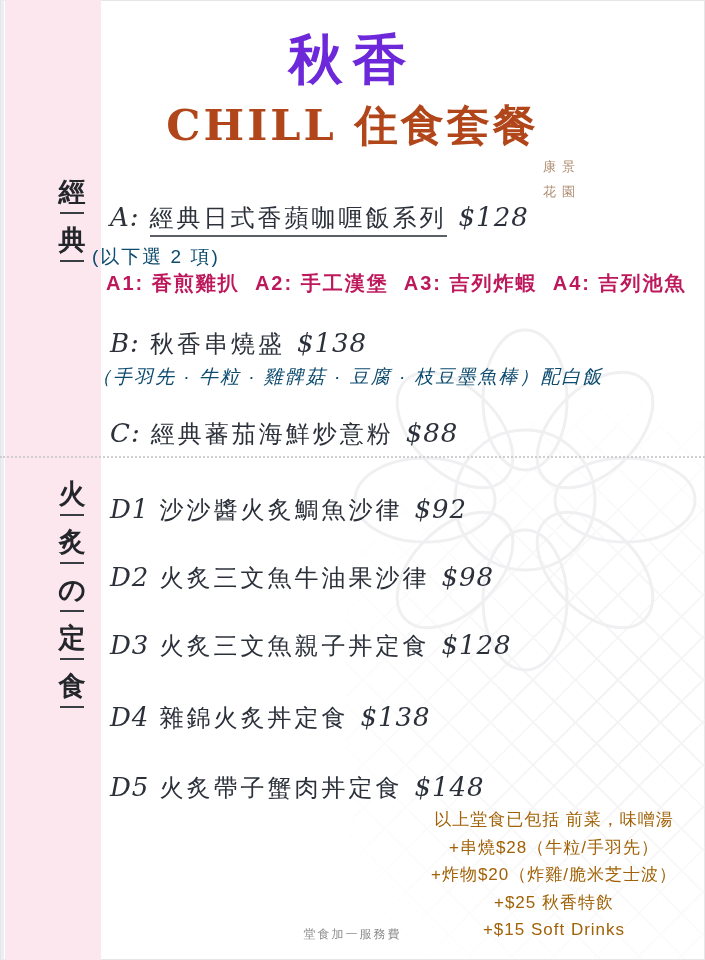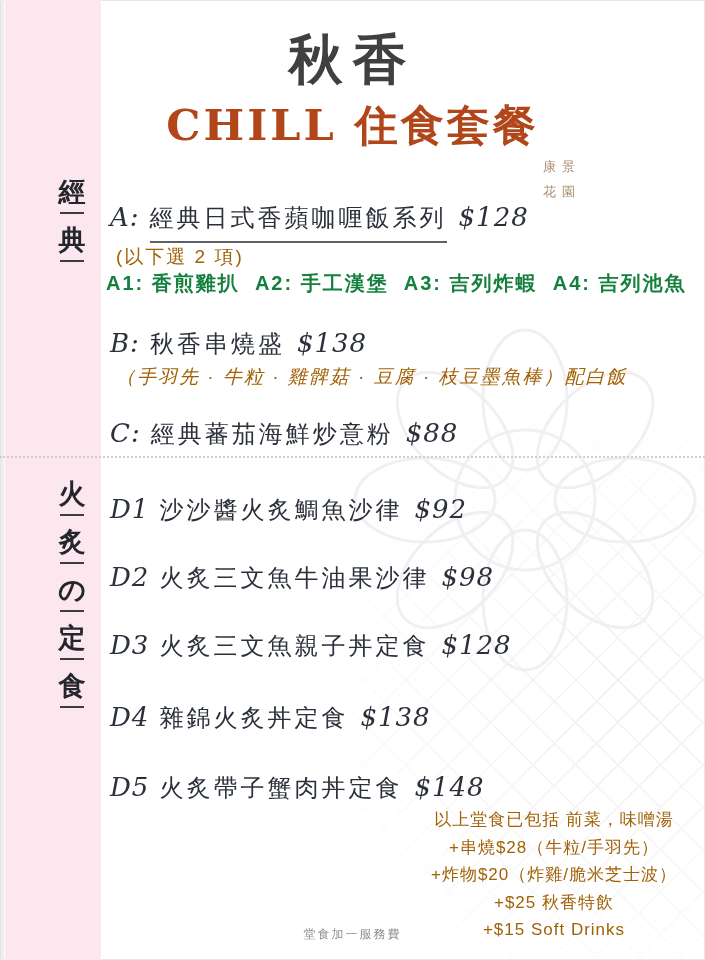--- a/index.html
+++ b/index.html
@@ -45,21 +45,21 @@
     margin: 7px auto 12px auto;
   }
   .vlabel-classic { left: 52px; top: 178px; }
   .vlabel-grill   { left: 52px; top: 480px; }
 
   
   .header { position: absolute; left: 0; top: 30px; width: 705px; text-align: center; }
   .title {
     font-family: "DejaVu Serif", "Liberation Serif", serif;
     font-weight: 700; font-size: 54px; letter-spacing: 10px;
-    color: #404040; line-height: 1.1;
+    color: #6d28d9; line-height: 1.1;
   }
   .subtitle {
     font-family: "DejaVu Serif", "Liberation Serif", serif;
     font-weight: 700; font-size: 43px; letter-spacing: 3px;
     color: #b2461b; margin-top: 8px;
   }
   .side-note {
     position: absolute; left: 543px; top: 78px;
     font-size: 13px; letter-spacing: 6px; line-height: 1.9;
     color: #ad8b6e; text-align: left; margin-top: 47px;
@@ -70,29 +70,29 @@
     position: absolute; left: 110px;
     color: #2b303a; font-size: 24px; letter-spacing: 3px;
     white-space: nowrap;
   }
   .code, .price {
     font-family: "DejaVu Serif", "Liberation Serif", serif;
     font-style: italic; font-size: 26px; letter-spacing: 1px;
   }
   .code { margin-right: 10px; }
   .price { margin-left: 12px; }
-  .uline { border-bottom: 2px solid #5c5f66; padding-bottom: 10px; }
+  .uline { border-bottom: 2px solid #5c5f66; padding-bottom: 4px; }
 
   .note-blue {
-    position: absolute; left: 116px;
-    color: #a16207; font-size: 19px; letter-spacing: 2px; white-space: nowrap;
+    position: absolute; left: 92px;
+    color: #0c4a6e; font-size: 19px; letter-spacing: 2px; white-space: nowrap;
   }
   .opts {
     position: absolute; left: 106px;
-    color: #15803d; font-size: 20px; font-weight: 800; letter-spacing: 2px;
+    color: #be185d; font-size: 20px; font-weight: 800; letter-spacing: 2px;
     white-space: pre-wrap;
   }
 
   .divider {
     position: absolute; left: 0; top: 456px; width: 705px; height: 0;
     border-top: 2px dotted #cfcfd2;
   }
 
   
   .footnotes {

